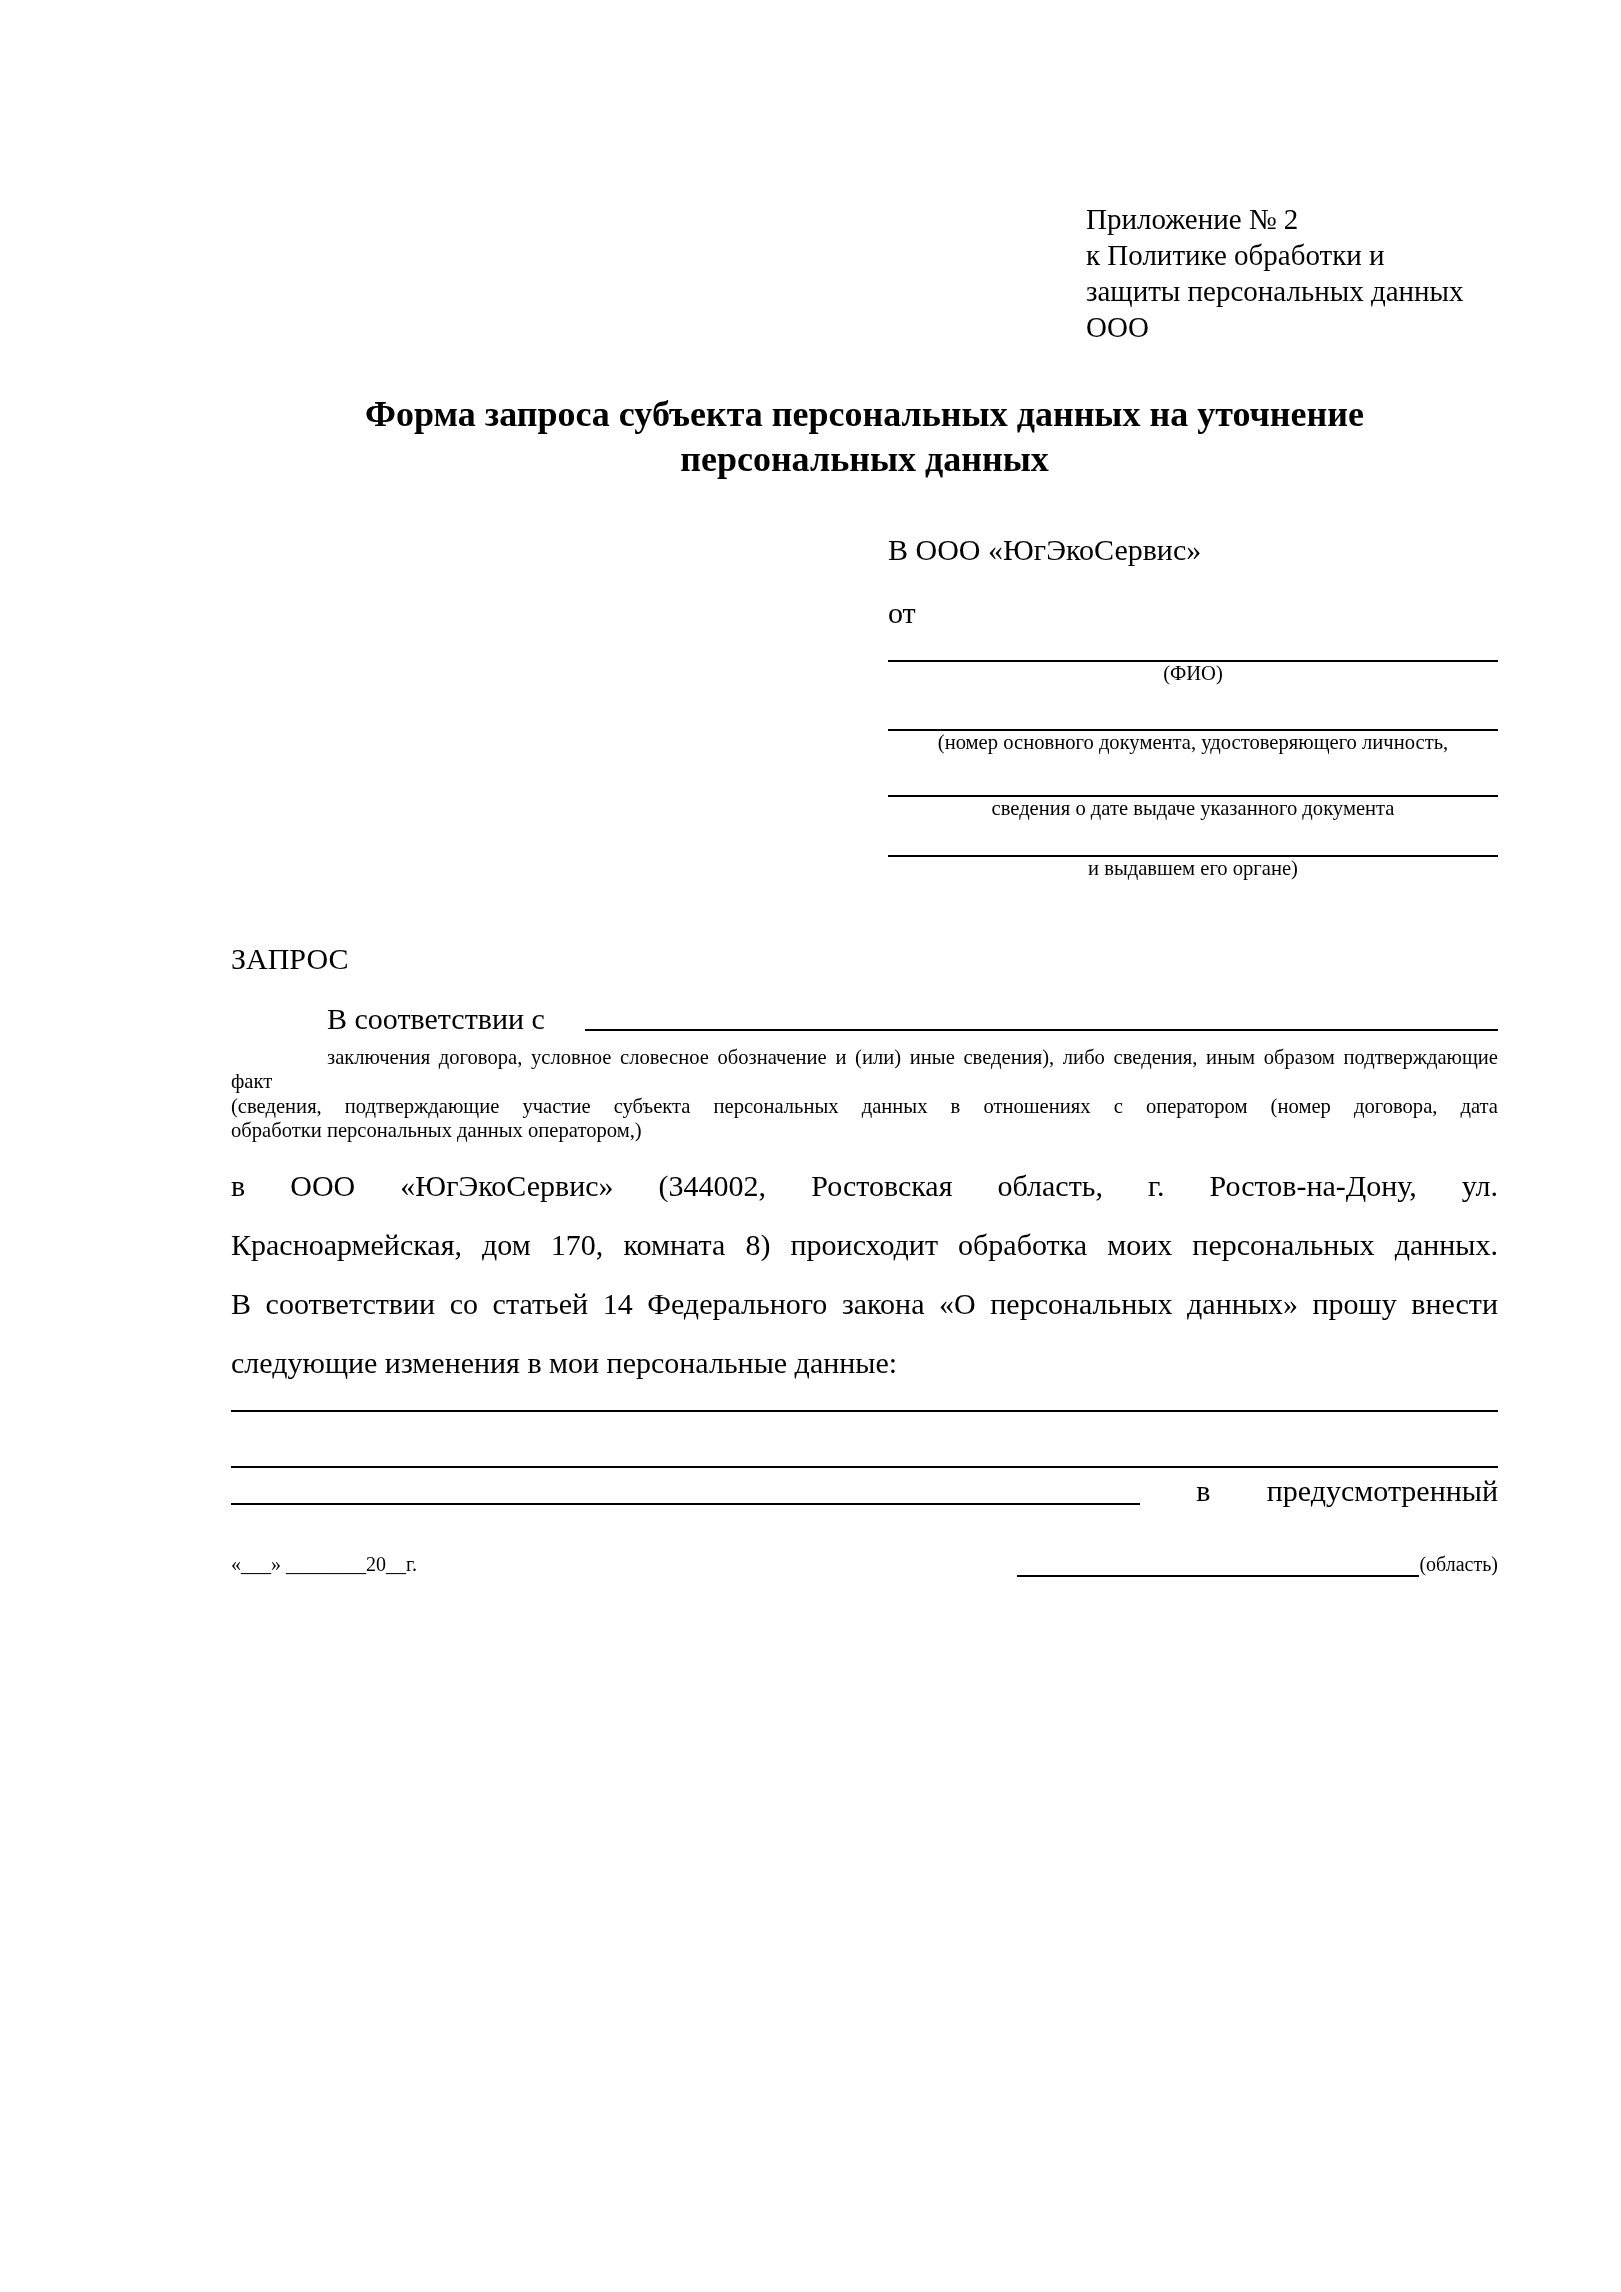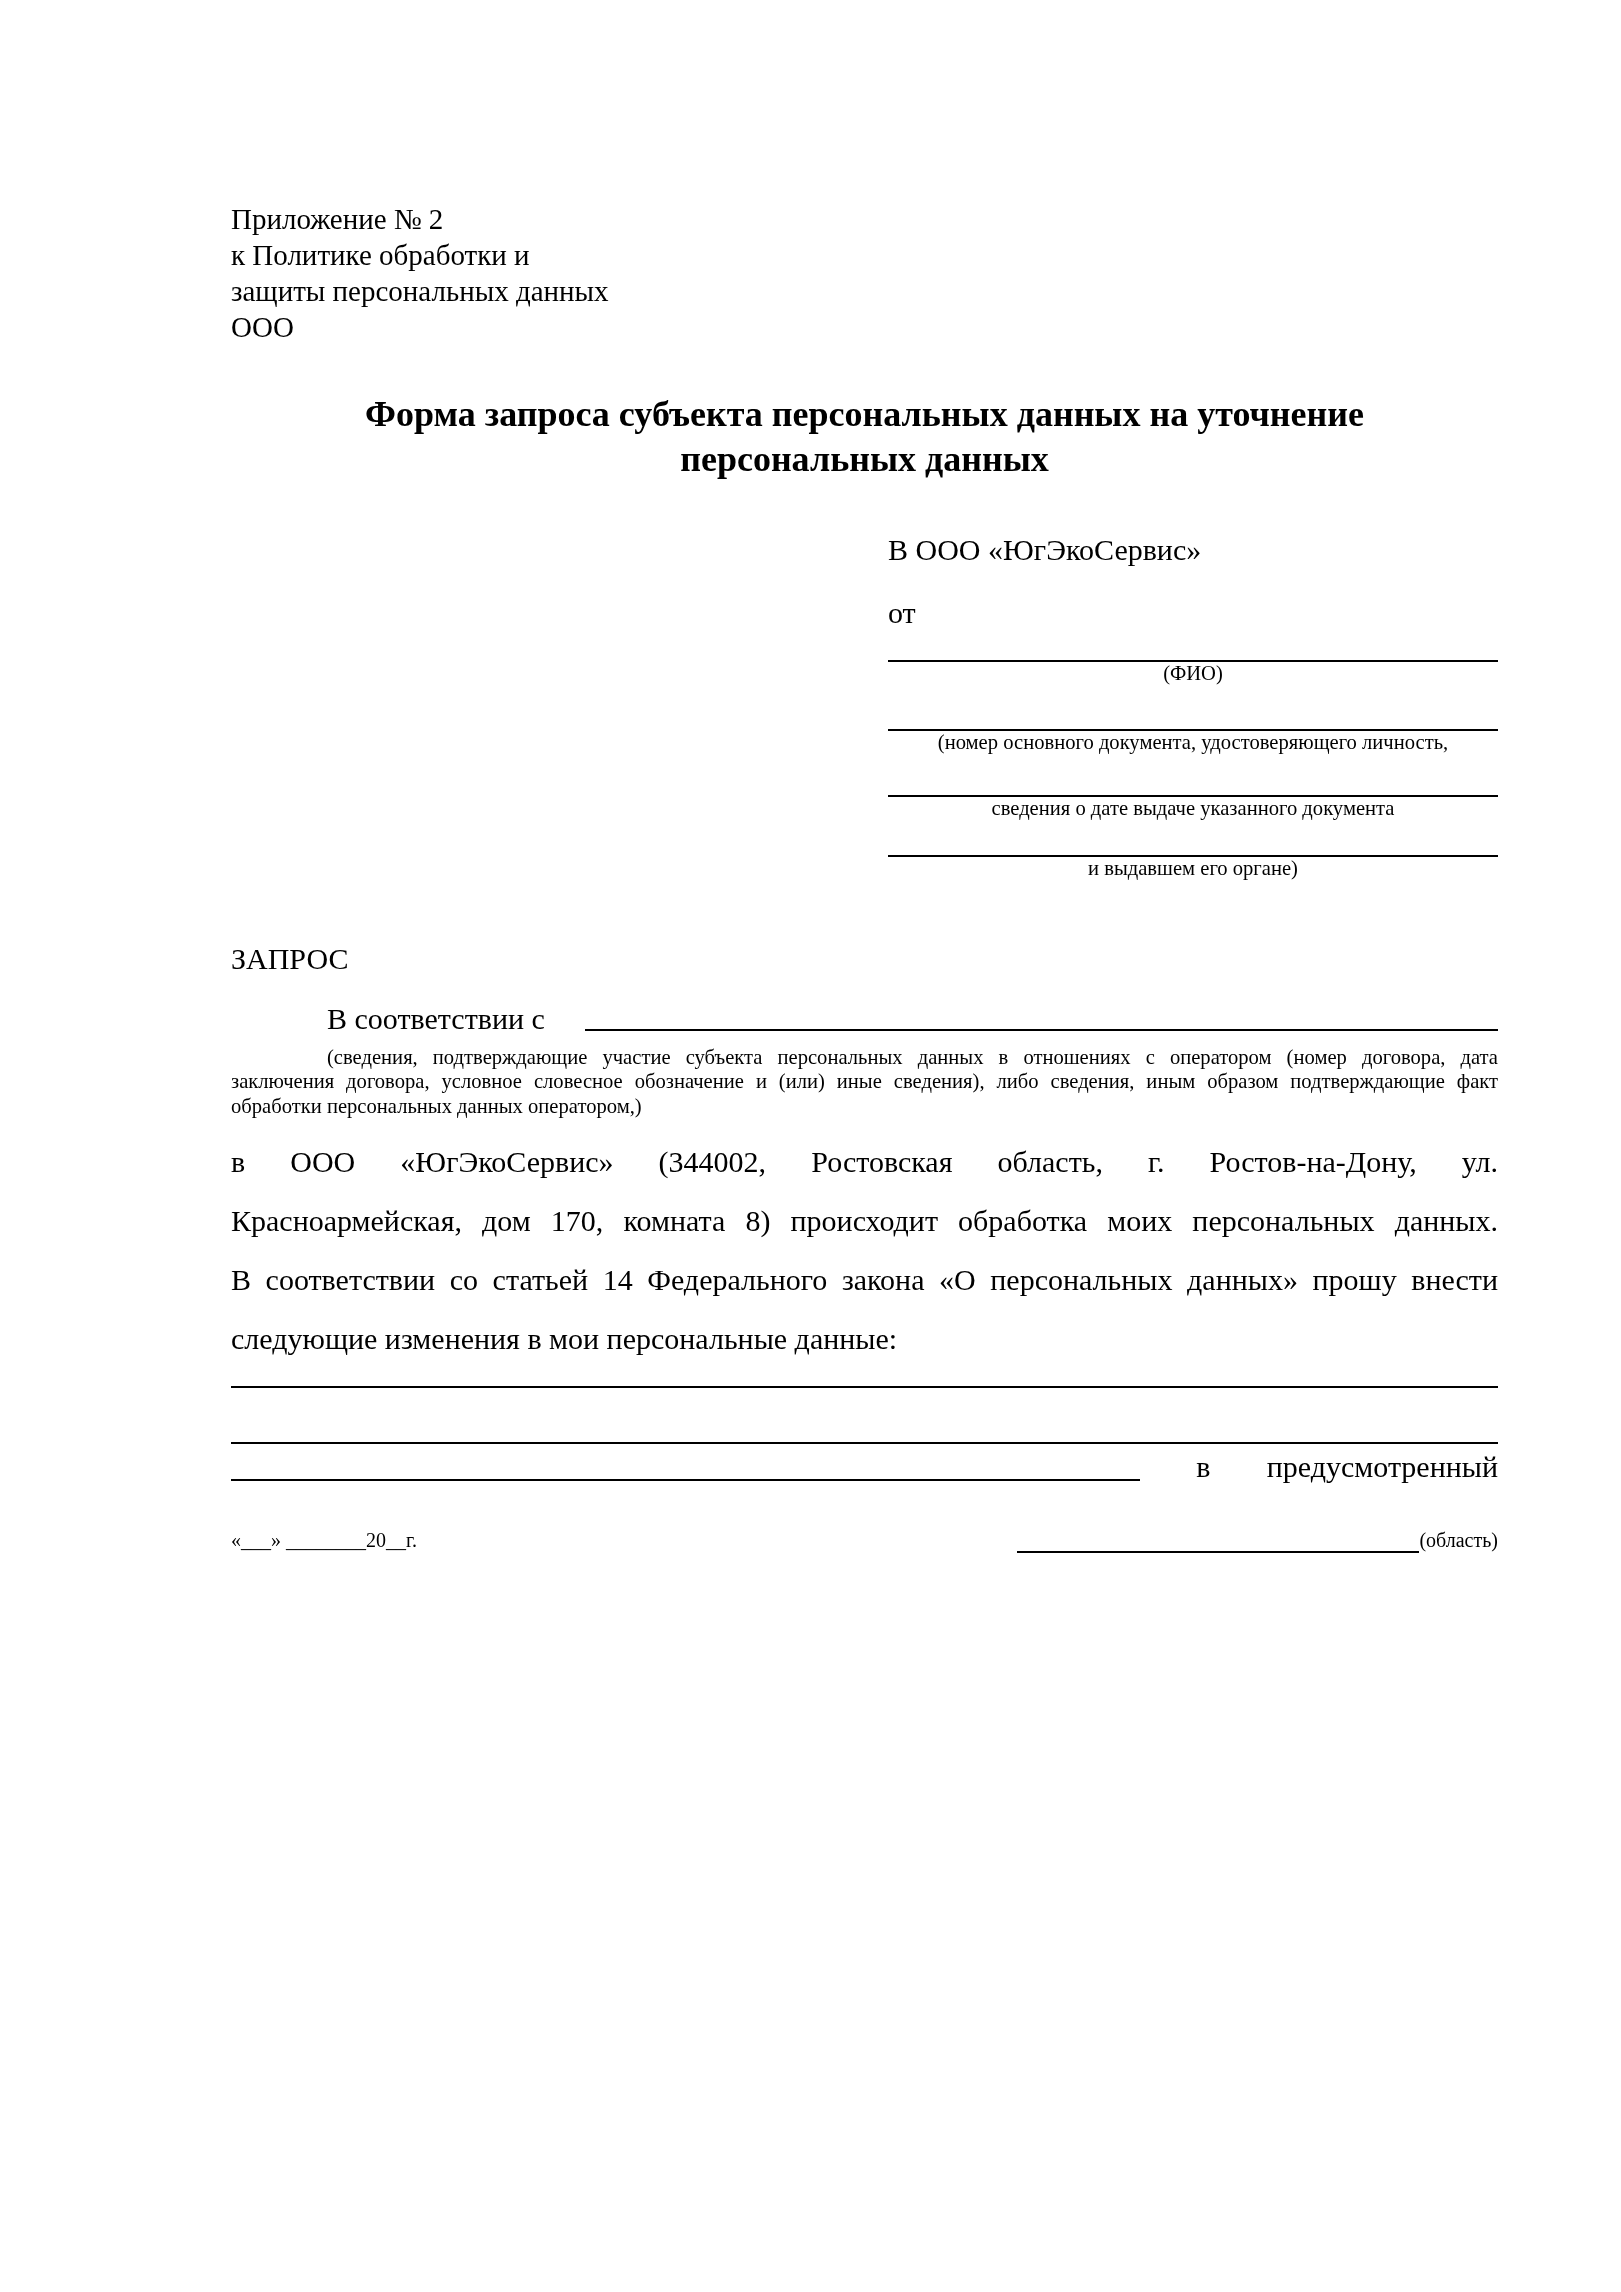--- a/index.html
+++ b/index.html
@@ -8,21 +8,21 @@
     width:1621px;height:2293px;
     margin:0 auto;
     background:#ffffff;
     color:#000;
     font-family:"Liberation Serif","DejaVu Serif",serif;
     box-sizing:border-box;
     padding:201px 123px 0 231px;
     overflow:hidden;
   }
   
-  .appendix{font-size:29px;line-height:36px;}
+  .appendix{margin-left:855px;font-size:29px;line-height:36px;}
   
   .doc-title{
     margin:47px auto 0 auto;
     max-width:1147px;
     text-align:center;
     font-size:36px;
     font-weight:bold;
     line-height:45px;
   }
   
@@ -97,22 +97,22 @@
   </div>
 
   <div class="request-heading">ЗАПРОС</div>
 
   <div class="acc-line">
     <span class="acc-lead">В соответствии с</span>
     <span class="acc-fill"></span>
   </div>
 
   <div class="acc-caption">
+    <div class="cap-line">заключения договора, условное словесное обозначение и (или) иные сведения), либо сведения, иным образом подтверждающие факт</div>
     <div class="cap-line">(сведения, подтверждающие участие субъекта персональных данных в отношениях с оператором (номер договора, дата</div>
-    <div class="cap-line">заключения договора, условное словесное обозначение и (или) иные сведения), либо сведения, иным образом подтверждающие факт</div>
     <div class="cap-line">обработки персональных данных оператором,)</div>
   </div>
 
   <div class="body-par">
     <div class="body-line">в ООО «ЮгЭкоСервис» (344002, Ростовская область, г. Ростов-на-Дону, ул.</div>
     <div class="body-line">Красноармейская, дом 170, комната 8) происходит обработка моих персональных данных.</div>
     <div class="body-line">В соответствии со статьей 14 Федерального закона «О персональных данных» прошу внести</div>
     <div class="body-line">следующие изменения в мои персональные данные:</div>
   </div>
 

